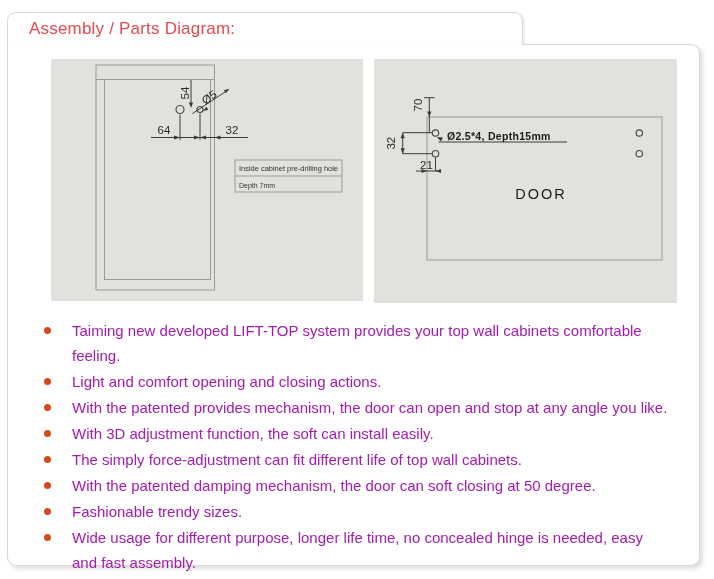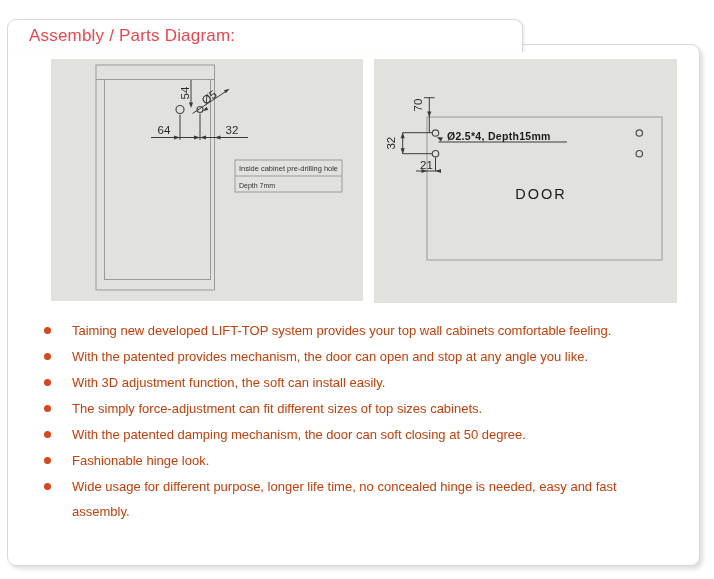--- a/index.html
+++ b/index.html
@@ -1,21 +1,21 @@
 <!DOCTYPE html>
 <html><head>
 <meta charset="utf-8">
 <style>
   * { margin:0; padding:0; box-sizing:border-box; }
   body { background:#ffffff; font-family:"Liberation Sans", sans-serif; }
   .stage { position:relative; width:714px; height:579px; background:#ffffff; overflow:hidden; }
 
   
   .tab {
-    position:absolute; left:7px; top:19px; width:516px; height:33px;
+    position:absolute; left:7px; top:12px; width:516px; height:33px;
     background:#ffffff; border:1px solid #d8d8d6; border-bottom:none;
     border-radius:9px 9px 0 0; z-index:2;
     box-shadow:2px 0 2px rgba(0,0,0,0.06);
   }
   .tab-title {
     position:absolute; left:21px; top:6px;
     font-size:17px; font-weight:500; letter-spacing:0.2px; color:#e8484e;
     white-space:nowrap;
   }
   .panel-body {
@@ -40,21 +40,21 @@
   .spec    { font-size:10.5px; font-weight:bold; letter-spacing:0.3px; fill:#1a1a1a; }
   .doorlbl { font-size:14.5px; font-weight:500; letter-spacing:2px; fill:#1a1a1a; }
 
   
   .features {
     position:absolute; left:33px; top:273px; width:630px;
     list-style:none; z-index:3;
   }
   .features li {
     position:relative; padding-left:31px; margin-bottom:1px;
-    font-size:13px; line-height:25px; color:#c2410c;
+    font-size:15px; line-height:25px; color:#a21caf;
   }
   .features .bullet {
     position:absolute; left:3px; top:9px; width:7px; height:7px;
     border-radius:50%; background:#d5491d;
   }
 </style>
 </head>
 <body>
 
 <div class="stage">
@@ -155,44 +155,48 @@
       </svg>
     </div>
 
     <ul class="features">
 
         <li>
           <span class="bullet"></span>
           <span>Taiming new developed LIFT-TOP system provides your top wall cabinets comfortable feeling.</span>
         </li>
 
+        <li>
+          <span class="bullet"></span>
+          <span>Light and comfort opening and closing actions.</span>
+        </li>
 
         <li>
           <span class="bullet"></span>
           <span>With the patented provides mechanism, the door can open and stop at any angle you like.</span>
         </li>
 
         <li>
           <span class="bullet"></span>
           <span>With 3D adjustment function, the soft can install easily.</span>
         </li>
 
         <li>
           <span class="bullet"></span>
-          <span>The simply force-adjustment can fit different sizes of top sizes cabinets.</span>
+          <span>The simply force-adjustment can fit different life of top wall cabinets.</span>
         </li>
 
         <li>
           <span class="bullet"></span>
           <span>With the patented damping mechanism, the door can soft closing at 50 degree.</span>
         </li>
 
         <li>
           <span class="bullet"></span>
-          <span>Fashionable hinge look.</span>
+          <span>Fashionable trendy sizes.</span>
         </li>
 
         <li>
           <span class="bullet"></span>
           <span>Wide usage for different purpose, longer life time, no concealed hinge is needed, easy and fast assembly.</span>
         </li>
       </ul>
 
   </div>
 </div>

